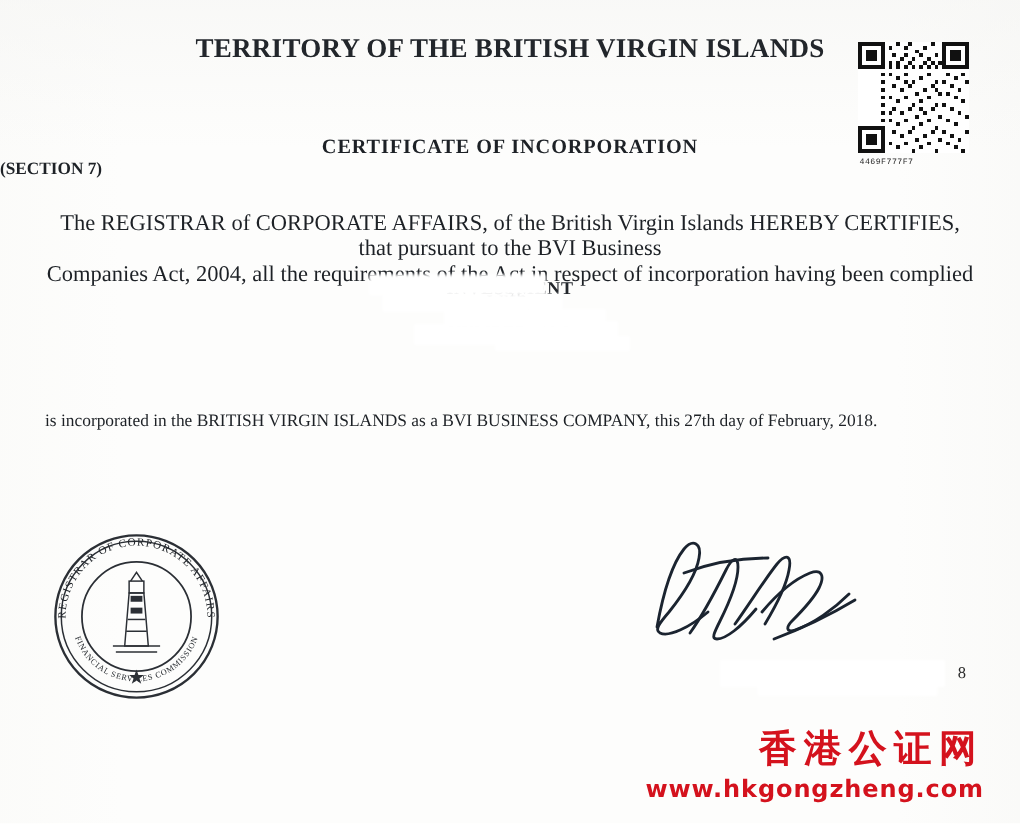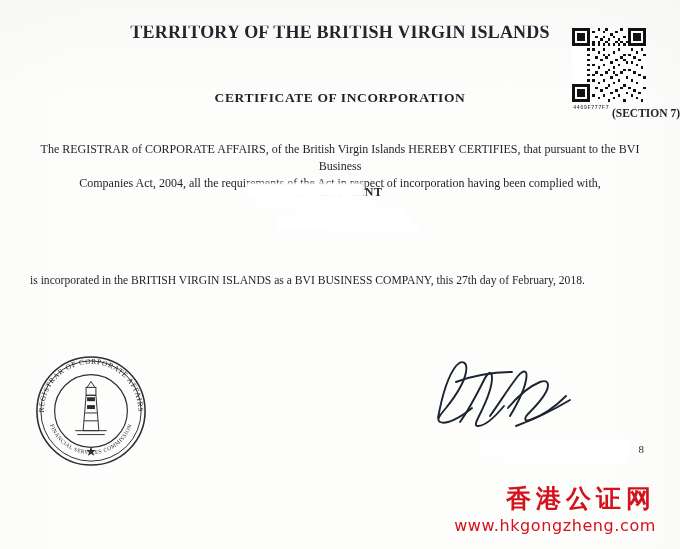--- a/index.html
+++ b/index.html
@@ -68,21 +68,21 @@
     font-size: 13.5px;
     font-weight: bold;
     letter-spacing: 0.6px;
     color: #1d2126;
   }
   .subtitle {
     position: absolute;
     top: 107px;
     left: 0;
     right: 0;
-    text-align: right;
+    text-align: left;
     font-size: 11.5px;
     font-weight: bold;
     color: #1d2126;
   }
 
   
   .qr-wrap {
     position: absolute;
     top: 28px;
     right: 28px;
@@ -103,21 +103,21 @@
     text-align: left;
     padding-left: 1px;
   }
 
   
   .body-p1 {
     position: absolute;
     top: 141px;
     left: 30px;
     right: 30px;
-    font-size: 12px;
+    font-size: 15px;
     line-height: 17px;
     text-align: center;
     color: #1d2126;
   }
   .body-p1 .l2 { display: block; }
 
   .redacted-block {
     position: absolute;
     top: 185px;
     left: 0;
@@ -221,21 +221,21 @@
     font-family: "DejaVu Sans", sans-serif;
     font-size: 25px;
     font-weight: bold;
     letter-spacing: 5px;
     line-height: 30px;
     color: #d4121d;
   }
   .wm-url {
     font-family: "DejaVu Sans", sans-serif;
     font-size: 16px;
-    font-weight: normal;
+    font-weight: bold;
     letter-spacing: 0.6px;
     color: #d4121d;
     margin-top: 2px;
   }
 </style>
 </head>
 <body>
 
 <div id="certificate">
 

